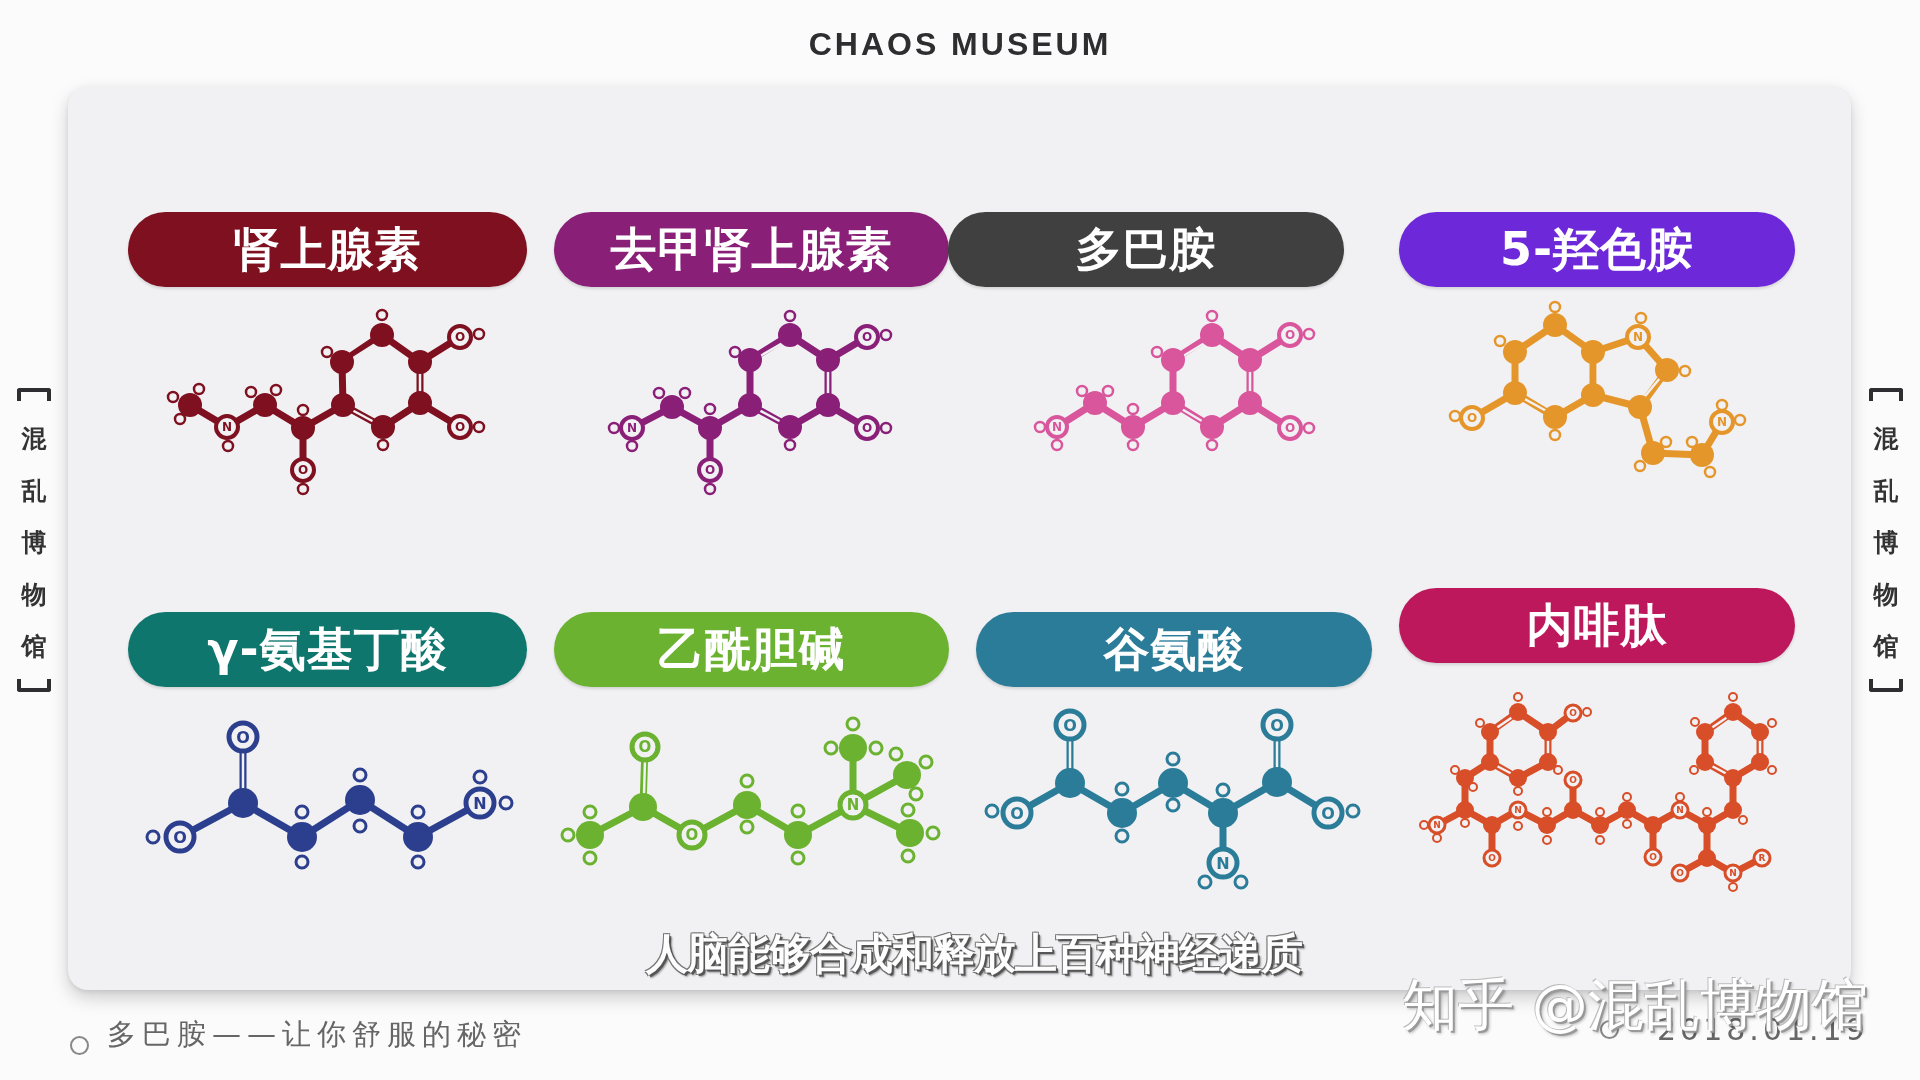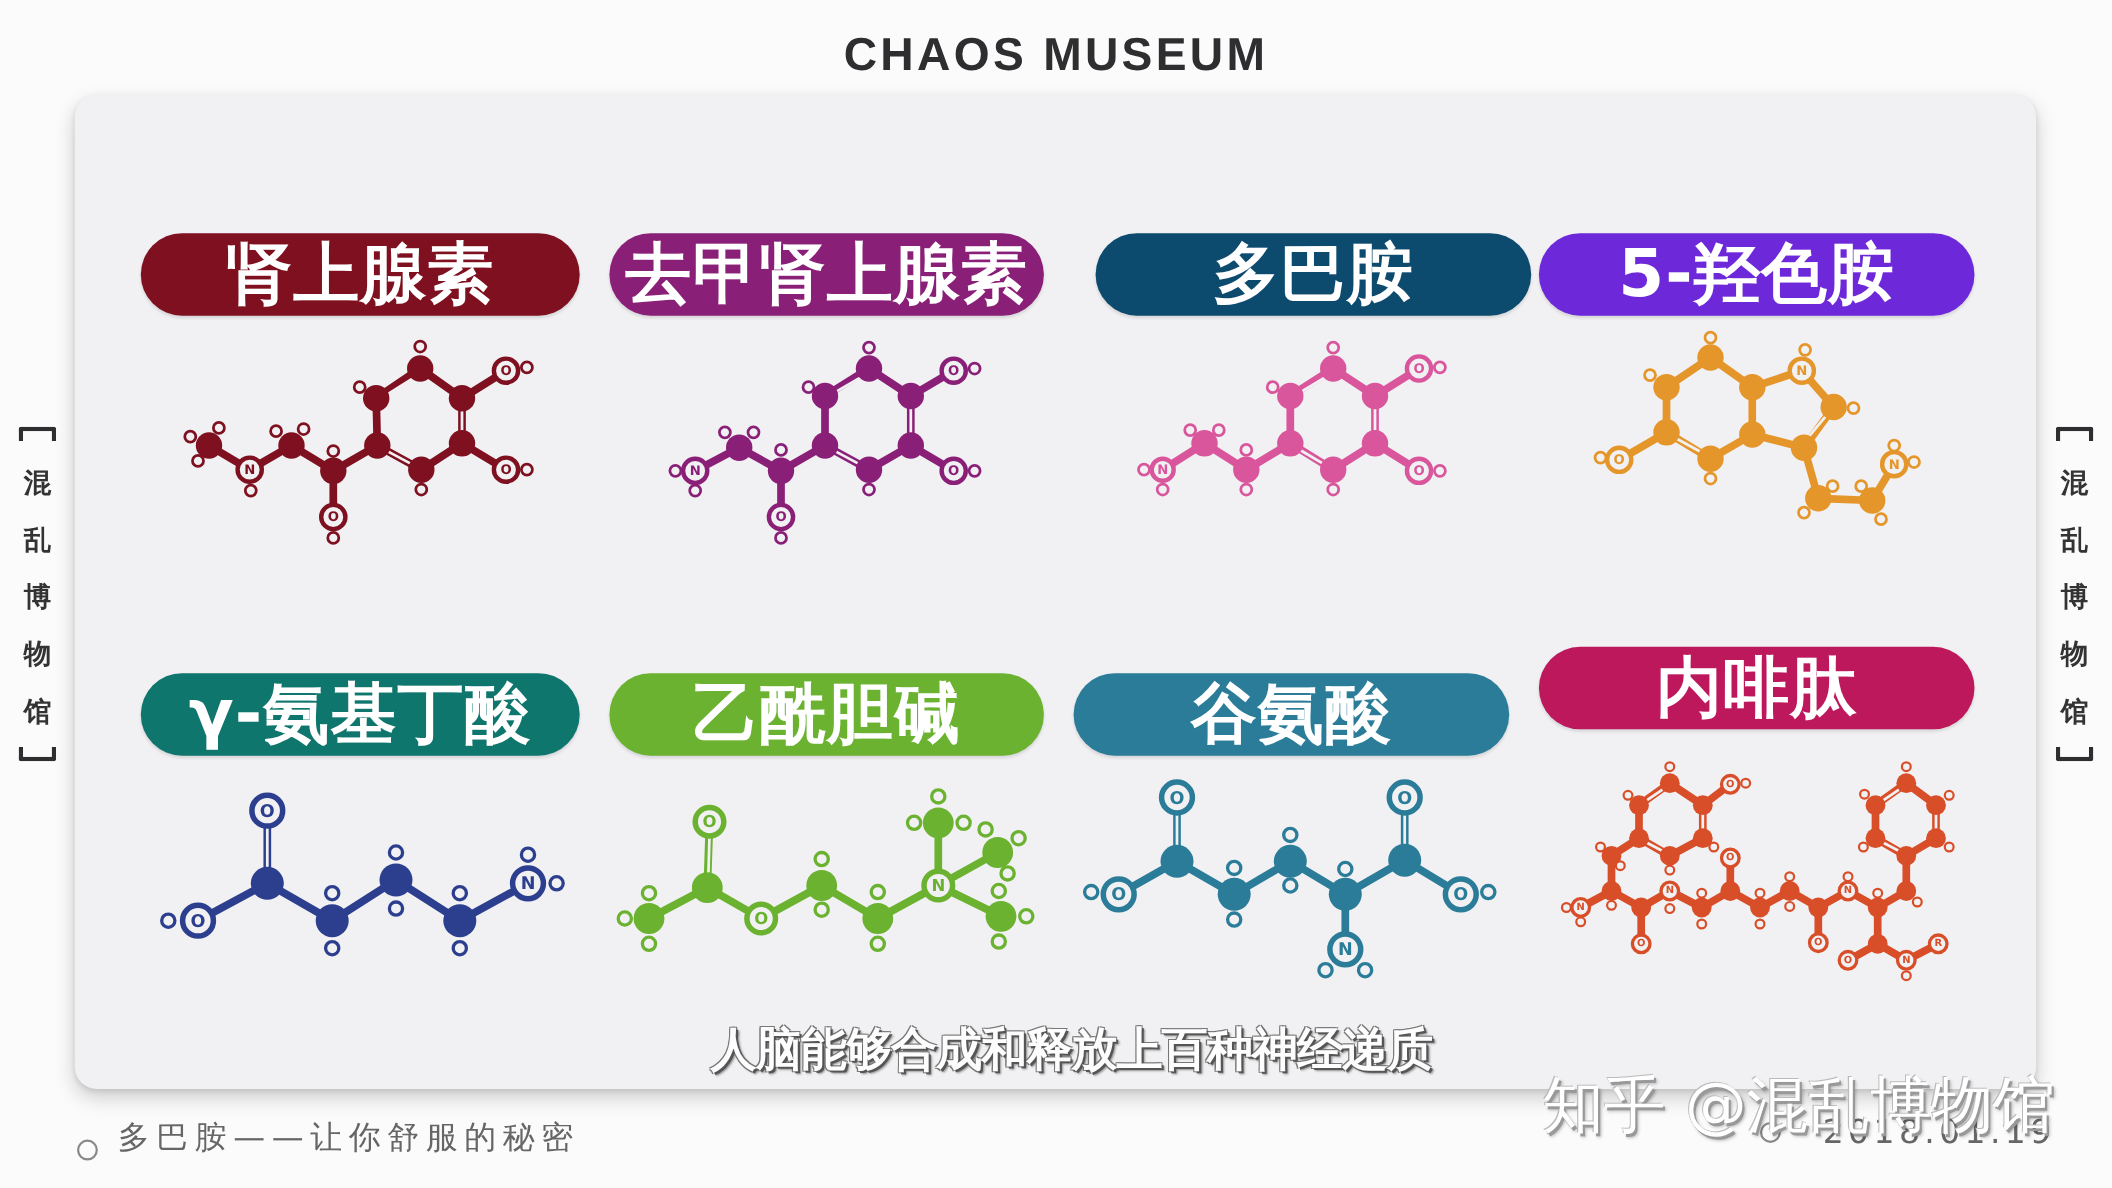--- a/index.html
+++ b/index.html
@@ -4,21 +4,21 @@
 <style>
   html, body { margin:0; padding:0; }
   body {
     width:1920px; height:1080px; overflow:hidden; position:relative;
     background:#fbfbfc;
     font-family:"DejaVu Sans", sans-serif;
   }
   .brand-title {
     position:absolute; left:0; right:0; top:26px; text-align:center;
     font-family:"Liberation Sans", sans-serif; font-weight:bold;
-    font-size:42px; letter-spacing:3px; color:#2e2e30;
+    font-size:32px; letter-spacing:3px; color:#2e2e30;
   }
   .card {
     position:absolute; left:68px; top:86px; width:1783px; height:904px;
     background:#f1f0f2; border-radius:20px;
     box-shadow: 0 8px 18px rgba(0,0,0,0.18), 0 2px 4px rgba(0,0,0,0.08);
   }
   .side-label {
     position:absolute; top:388px; width:40px;
     display:flex; flex-direction:column; align-items:center;
     color:#333; font-weight:bold; font-size:25px;
@@ -27,21 +27,21 @@
   .side-label.right { left:1866px; }
   .side-label .bracket-top, .side-label .bracket-bottom {
     width:26px; height:9px; border:4px solid #2e2e30;
   }
   .side-label .bracket-top { border-bottom:none; border-radius:3px 3px 0 0; margin-bottom:12px; }
   .side-label .bracket-bottom { border-top:none; border-radius:0 0 3px 3px; margin-top:6px; }
   .side-label .ch { height:52px; line-height:52px; }
   .pill {
     position:absolute; height:75px; border-radius:38px;
     display:flex; align-items:center; justify-content:center;
-    color:#fff; font-weight:bold; font-size:60px; letter-spacing:1px;
+    color:#fff; font-weight:bold; font-size:46px; letter-spacing:1px;
     box-shadow: 0 2px 3px rgba(0,0,0,0.12);
   }
   svg.molecules { position:absolute; left:0; top:0; width:1920px; height:1080px; }
   .subtitle {
     position:absolute; left:0; right:0; top:926px; text-align:center;
     font-size:42px; font-weight:bold; color:#fdfdfd; letter-spacing:-1px;
     text-shadow: 2px 2px 0 #555, -1px -1px 0 #777, 1px -1px 0 #777, -1px 1px 0 #777, 3px 3px 2px rgba(0,0,0,0.4);
     margin-left: 28px;
   }
   .footer-left {
@@ -84,21 +84,21 @@
   <div class="ch">博</div>
   <div class="ch">物</div>
   <div class="ch">馆</div>
   <div class="bracket-bottom"></div>
 </div>
 
 <div class="card"></div>
 
 <div class="pill" style="left:128px; top:212px; width:399px; background:#7e1020;">肾上腺素</div>
 <div class="pill" style="left:554px; top:212px; width:395px; background:#8a1f78;">去甲肾上腺素</div>
-<div class="pill" style="left:996px; top:212px; width:396px; background:#0c4a6e;">多巴胺</div>
+<div class="pill" style="left:948px; top:212px; width:396px; background:#404040;">多巴胺</div>
 <div class="pill" style="left:1399px; top:212px; width:396px; background:#6d28d9;">5-羟色胺</div>
 
 <div class="pill" style="left:128px; top:612px; width:399px; background:#0f766e;text-align:right;">γ-氨基丁酸</div>
 <div class="pill" style="left:554px; top:612px; width:395px; background:#6ab22f;">乙酰胆碱</div>
 <div class="pill" style="left:976px; top:612px; width:396px; background:#2a7c99;">谷氨酸</div>
 <div class="pill" style="left:1399px; top:588px; width:396px; background:#be185d;">内啡肽</div>
 
 <svg class="molecules" viewBox="0 0 1920 1080">
   <defs>
     <style>

